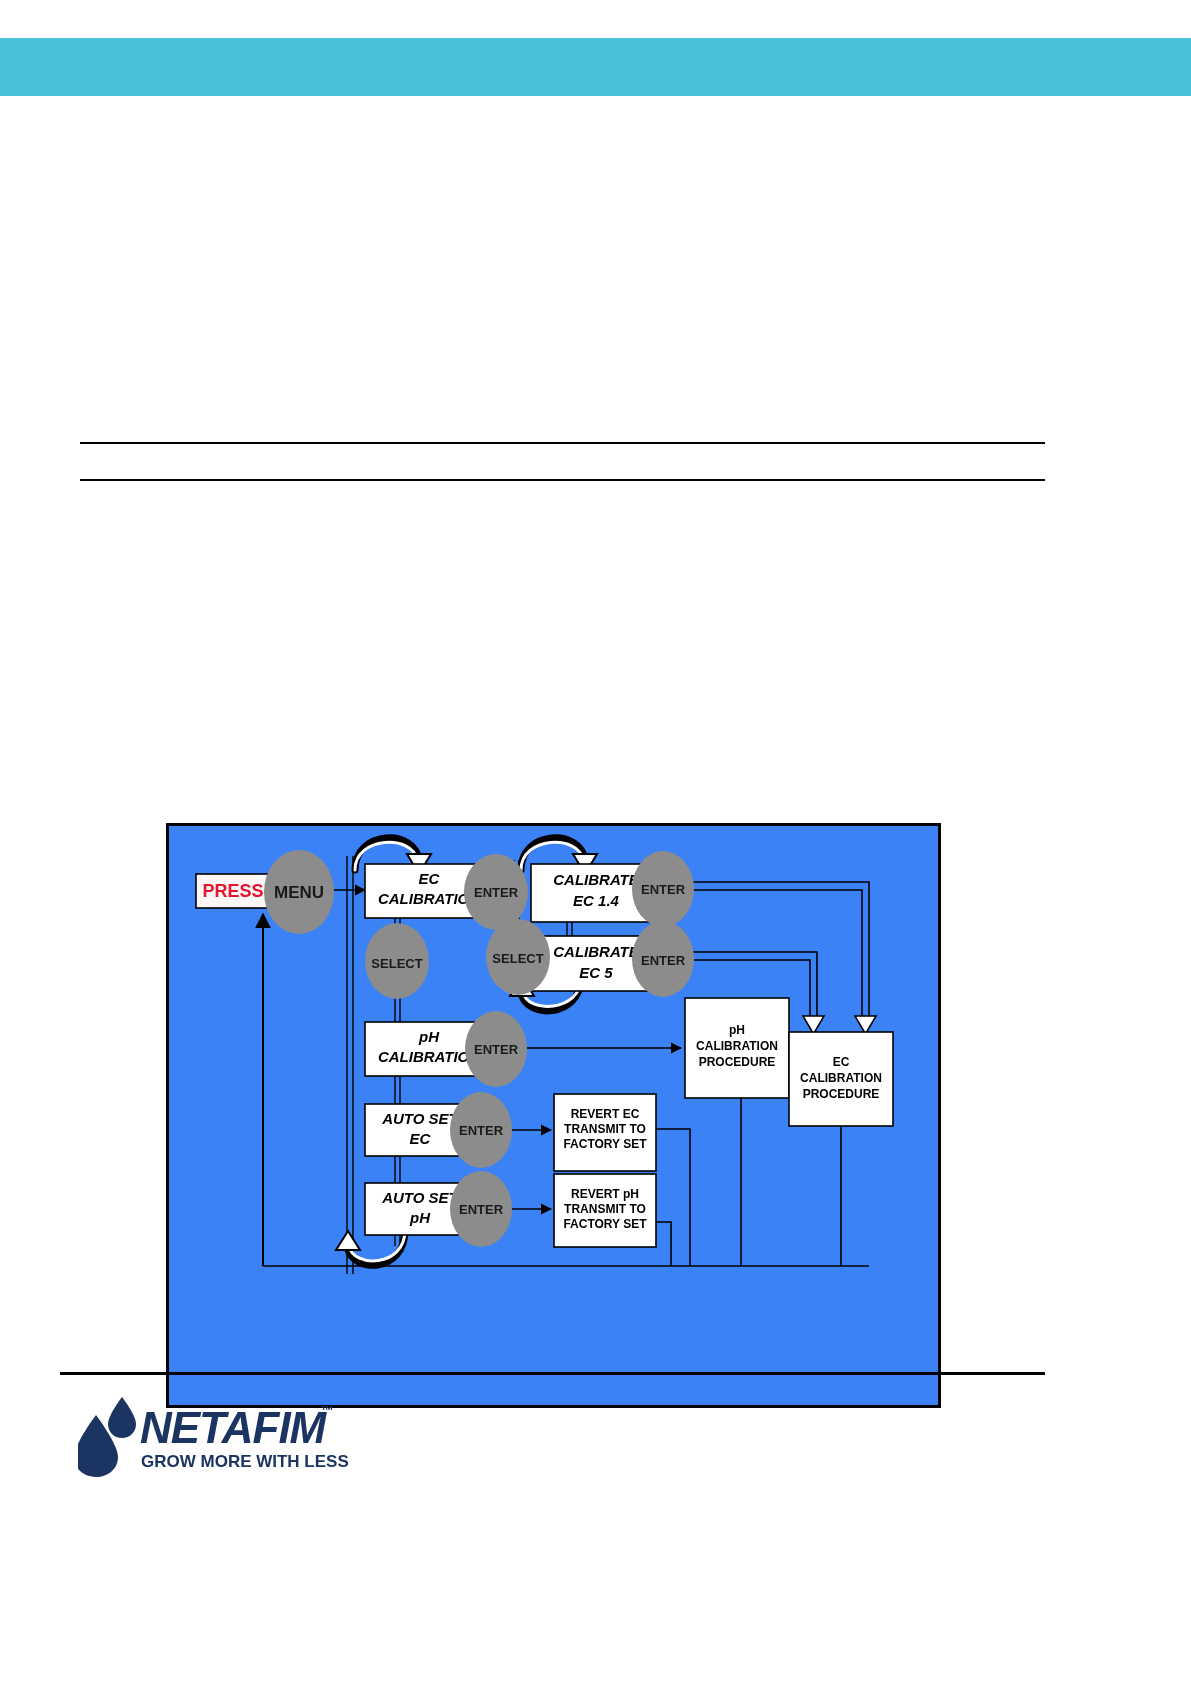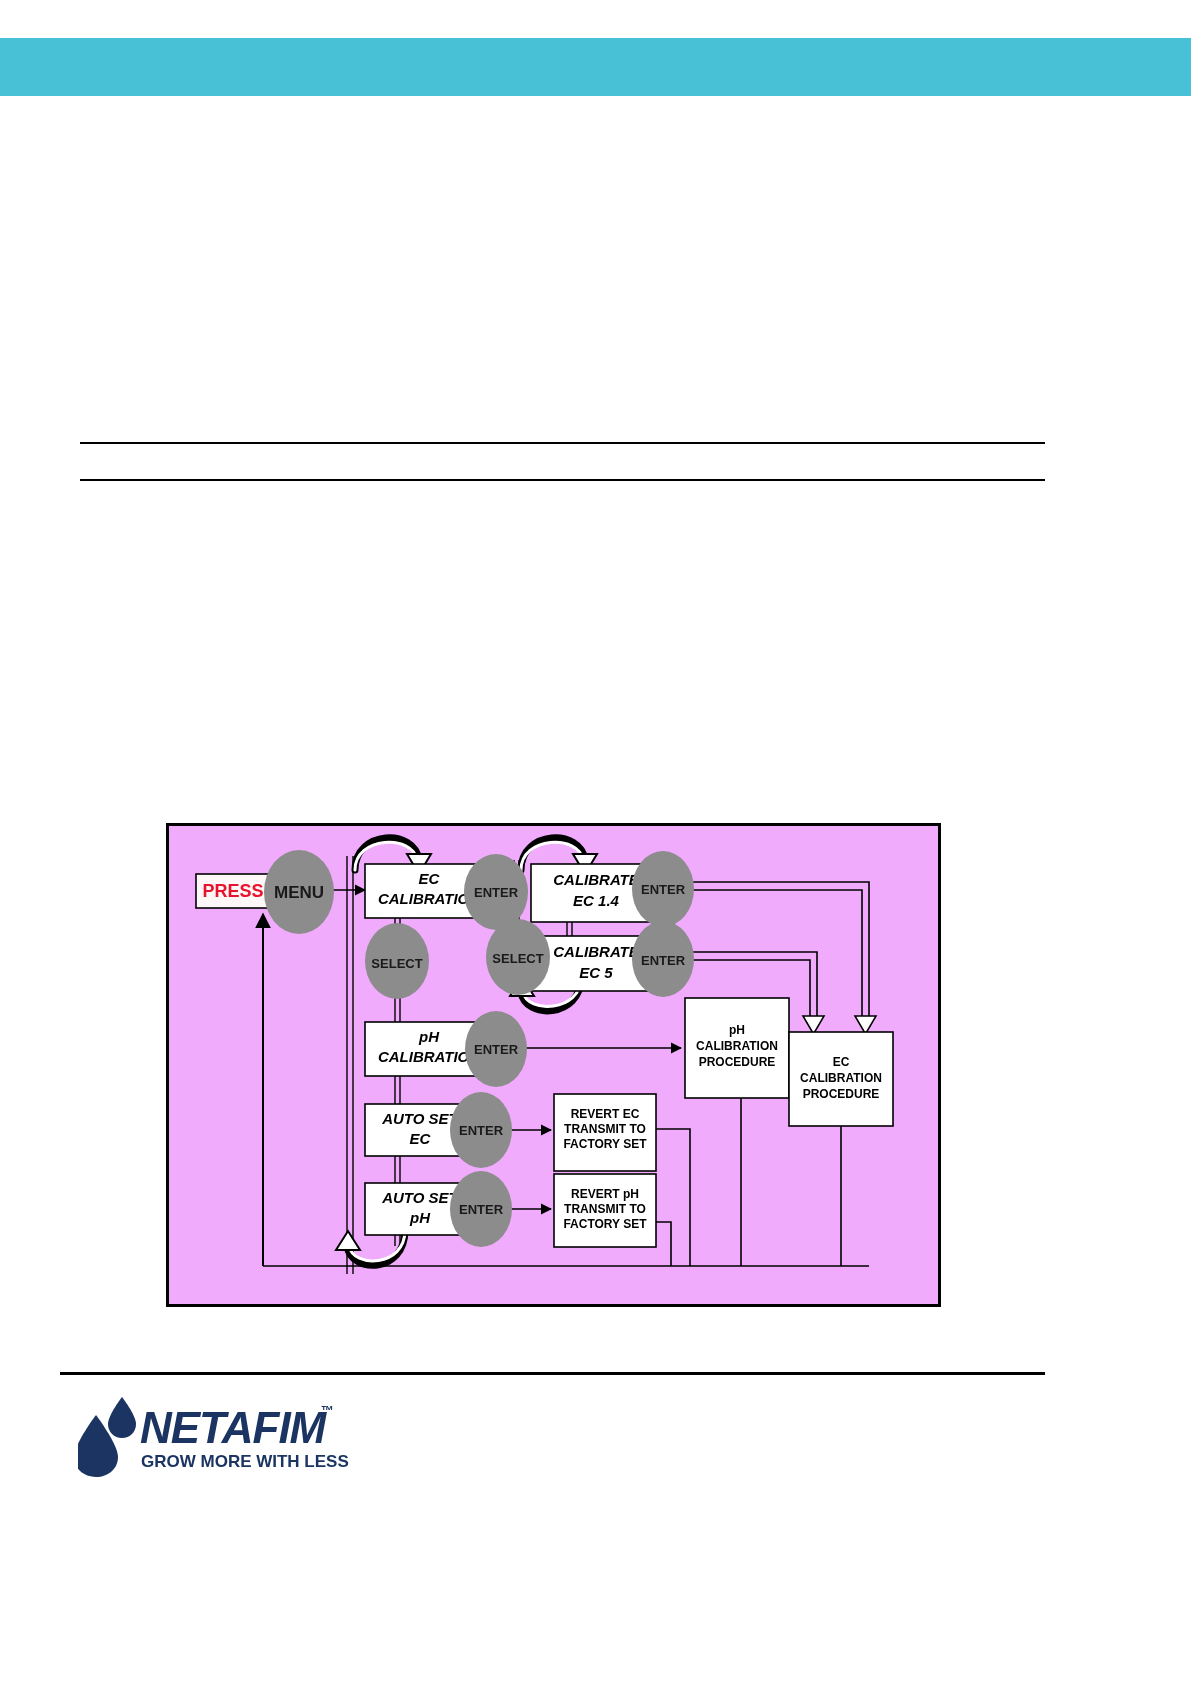--- a/index.html
+++ b/index.html
@@ -31,23 +31,23 @@
   }
   #rule-top  { top: 442px; }
   #rule-mid  { top: 479px; }
   #rule-foot { top: 1372px; border-top: 3px solid #000000; left: 60px; width: 985px; }
 
   .diagram-wrap {
     position: absolute;
     left: 166px;
     top: 823px;
     width: 775px;
-    height: 484px;
+    height: 585px;
     border: 3px solid #000000;
-    background: #f0abfc;
+    background: #3b82f6;
     box-sizing: border-box;
   }
   .diagram-wrap svg { display: block; }
 
   .logo-block {
     position: absolute;
     left: 78px;
     top: 1385px;
     width: 280px;
     height: 95px;

